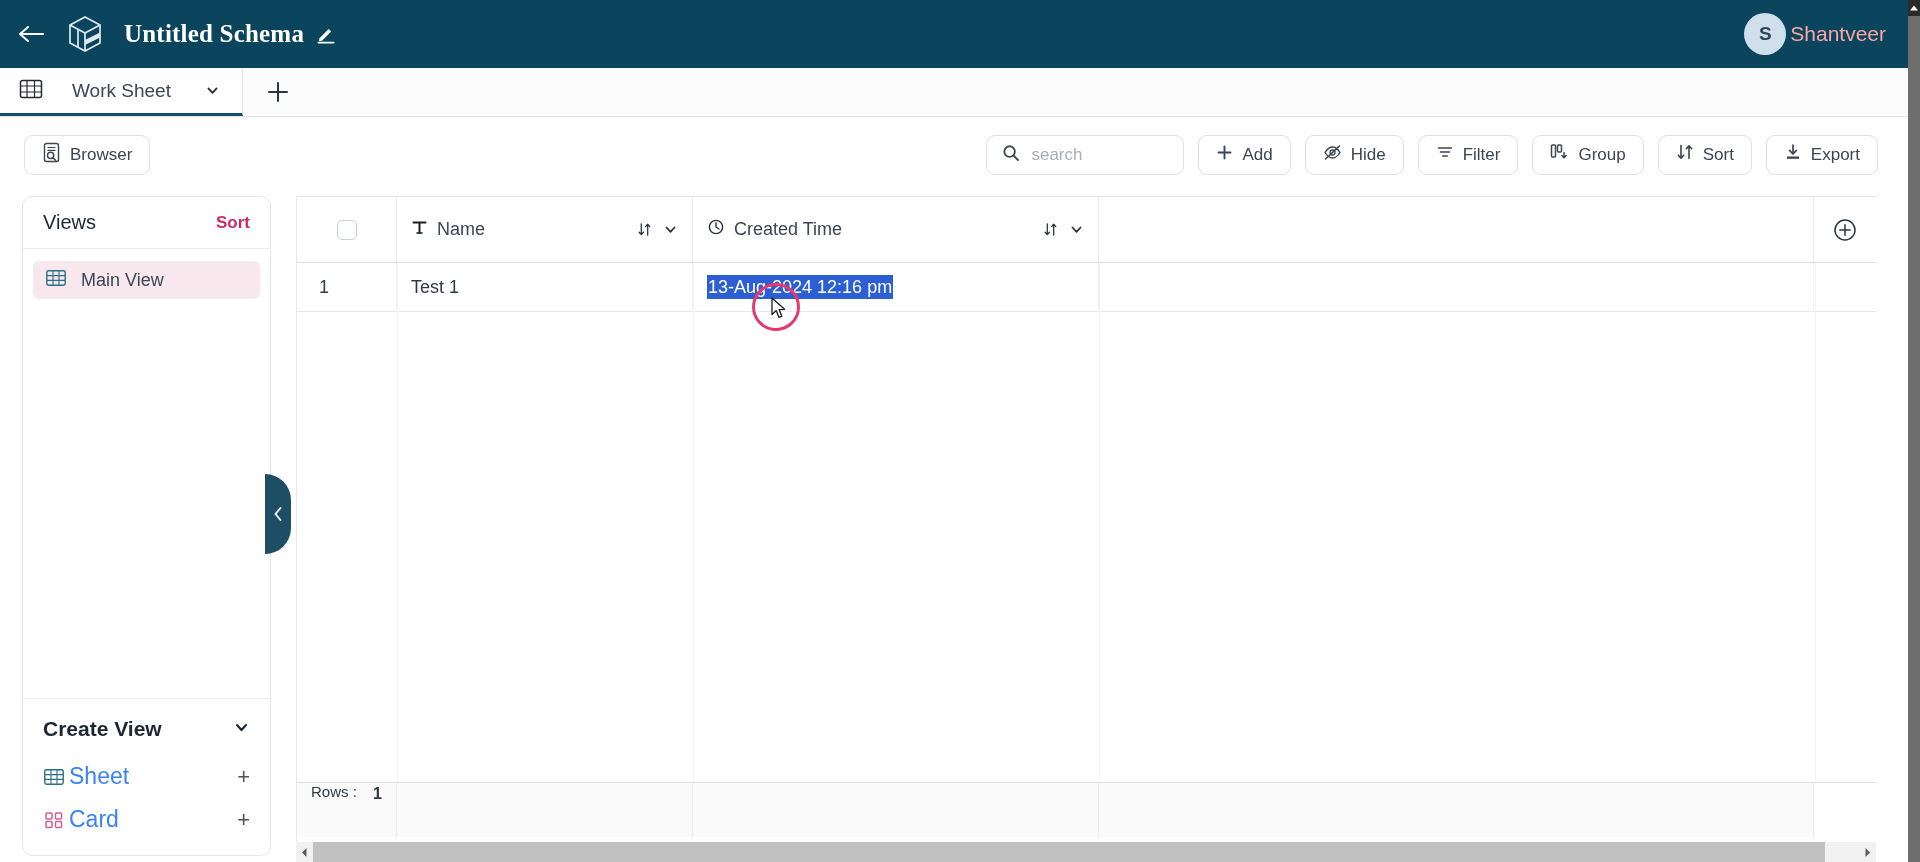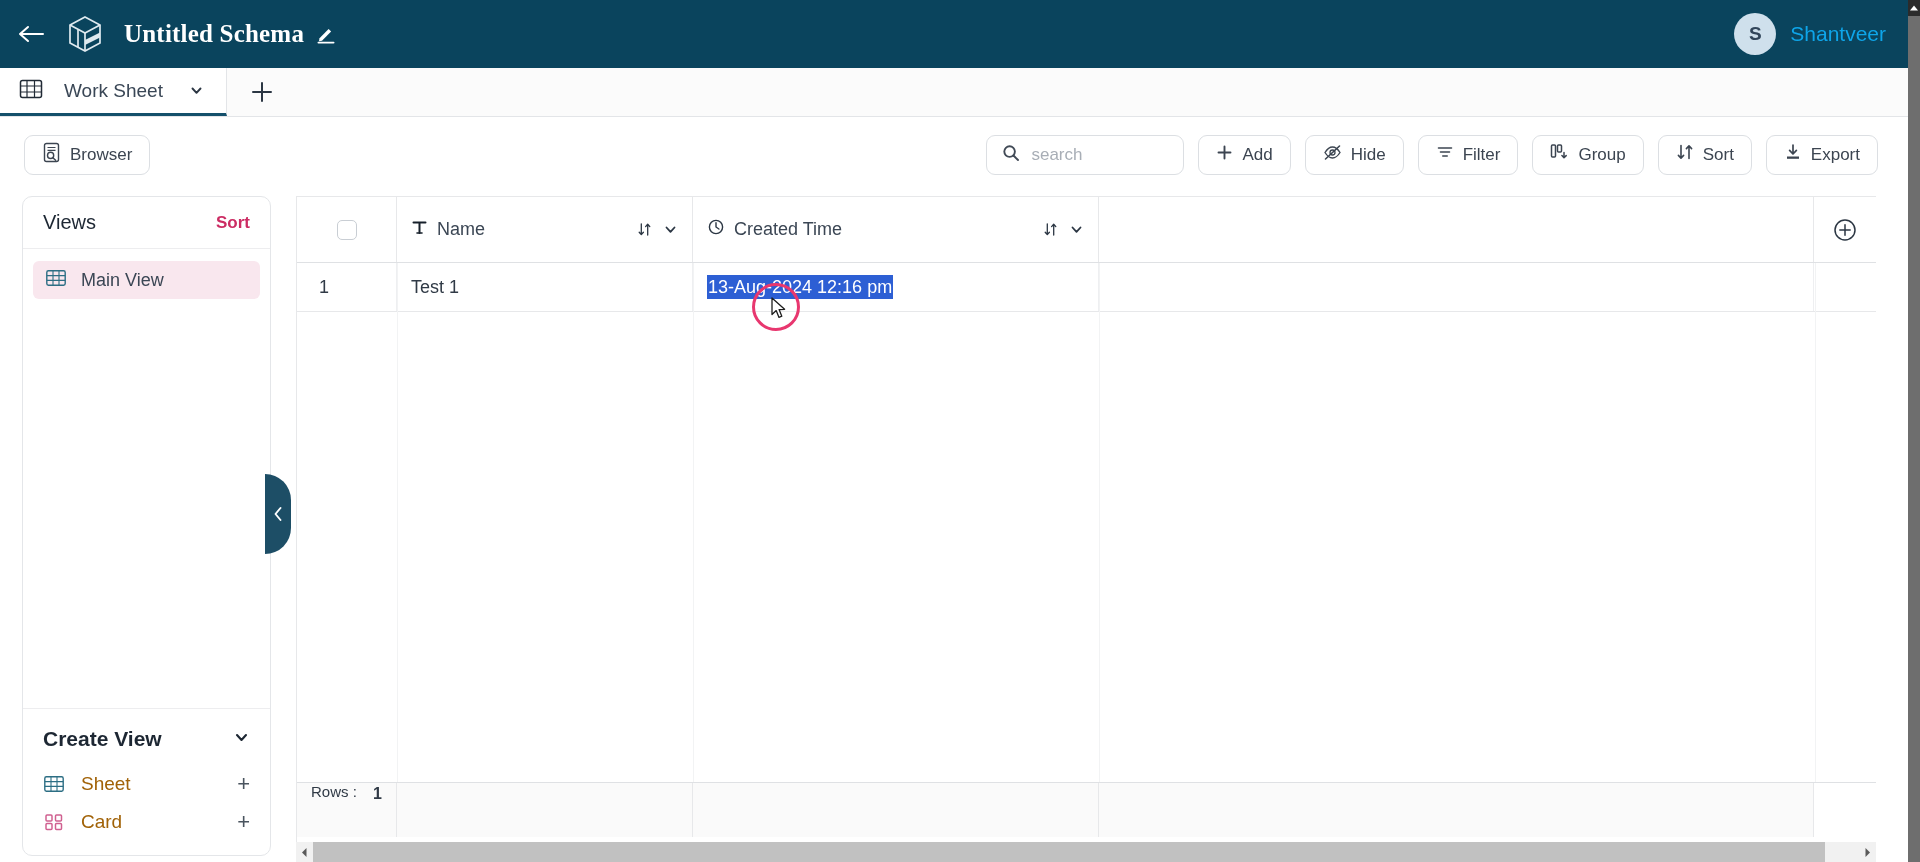--- a/index.html
+++ b/index.html
@@ -41,34 +41,34 @@
   }
   .topbar-spacer { flex: 1 1 auto; }
   .user-block { display: flex; align-items: center; cursor: pointer; }
   .avatar {
     width: 42px; height: 42px; border-radius: 50%;
     background: #cfe0ec; color: #31455a;
     display: flex; align-items: center; justify-content: center;
     font-size: 19px; font-weight: bold;
   }
   .user-name {
-    color: #0ea5e9; font-size: 21px; margin-left: 14px;
+    color: #fca5a5; font-size: 21px; margin-left: 4px;
     white-space: nowrap;
   }
 
   
   .tabbar {
     position: absolute; top: 68px; left: 0;
     width: 1908px; height: 49px;
     background: #fbfbfb;
     border-bottom: 1px solid #e3e5e8;
     display: flex; align-items: stretch;
   }
   .tab {
-    display: flex; align-items: center; gap: 20px;
+    display: flex; align-items: center; gap: 28px;
     padding: 0 22px 0 18px;
     background: #ffffff;
     border-right: 1px solid #e3e5e8;
     border-bottom: 3px solid #14506b;
     cursor: pointer;
     min-width: 222px;
   }
   .tab-label { font-size: 19px; color: #3a4756; white-space: nowrap; }
   .tab-caret { margin-left: 6px; display:flex; align-items:center; }
   .tab-add {
@@ -143,21 +143,21 @@
   .create-view-header {
     display: flex; align-items: center; justify-content: space-between;
     padding: 18px 20px 14px 20px; cursor: pointer;
   }
   .create-view-title { font-size: 21px; font-weight: bold; color: #1d2733; }
   .cv-row {
     display: flex; align-items: center;
     padding: 8px 20px 8px 20px; cursor: pointer;
   }
   .cv-icon { width: 26px; display:flex; align-items:center; }
-  .cv-label { font-size: 19px; color: #a16207; margin-left: 12px; flex: 1 1 auto; }
+  .cv-label { font-size: 23px; color: #3b82f6; flex: 1 1 auto; }
   .cv-plus { font-size: 22px; color: #4a545f; line-height: 1; cursor: pointer; }
 
   
   .collapse-handle {
     position: absolute; left: 265px; top: 282px;
     width: 26px; height: 80px;
     background: #1d4e66;
     border-radius: 0 40px 40px 0;
     display: flex; align-items: center; justify-content: center;
     cursor: pointer; z-index: 6;

